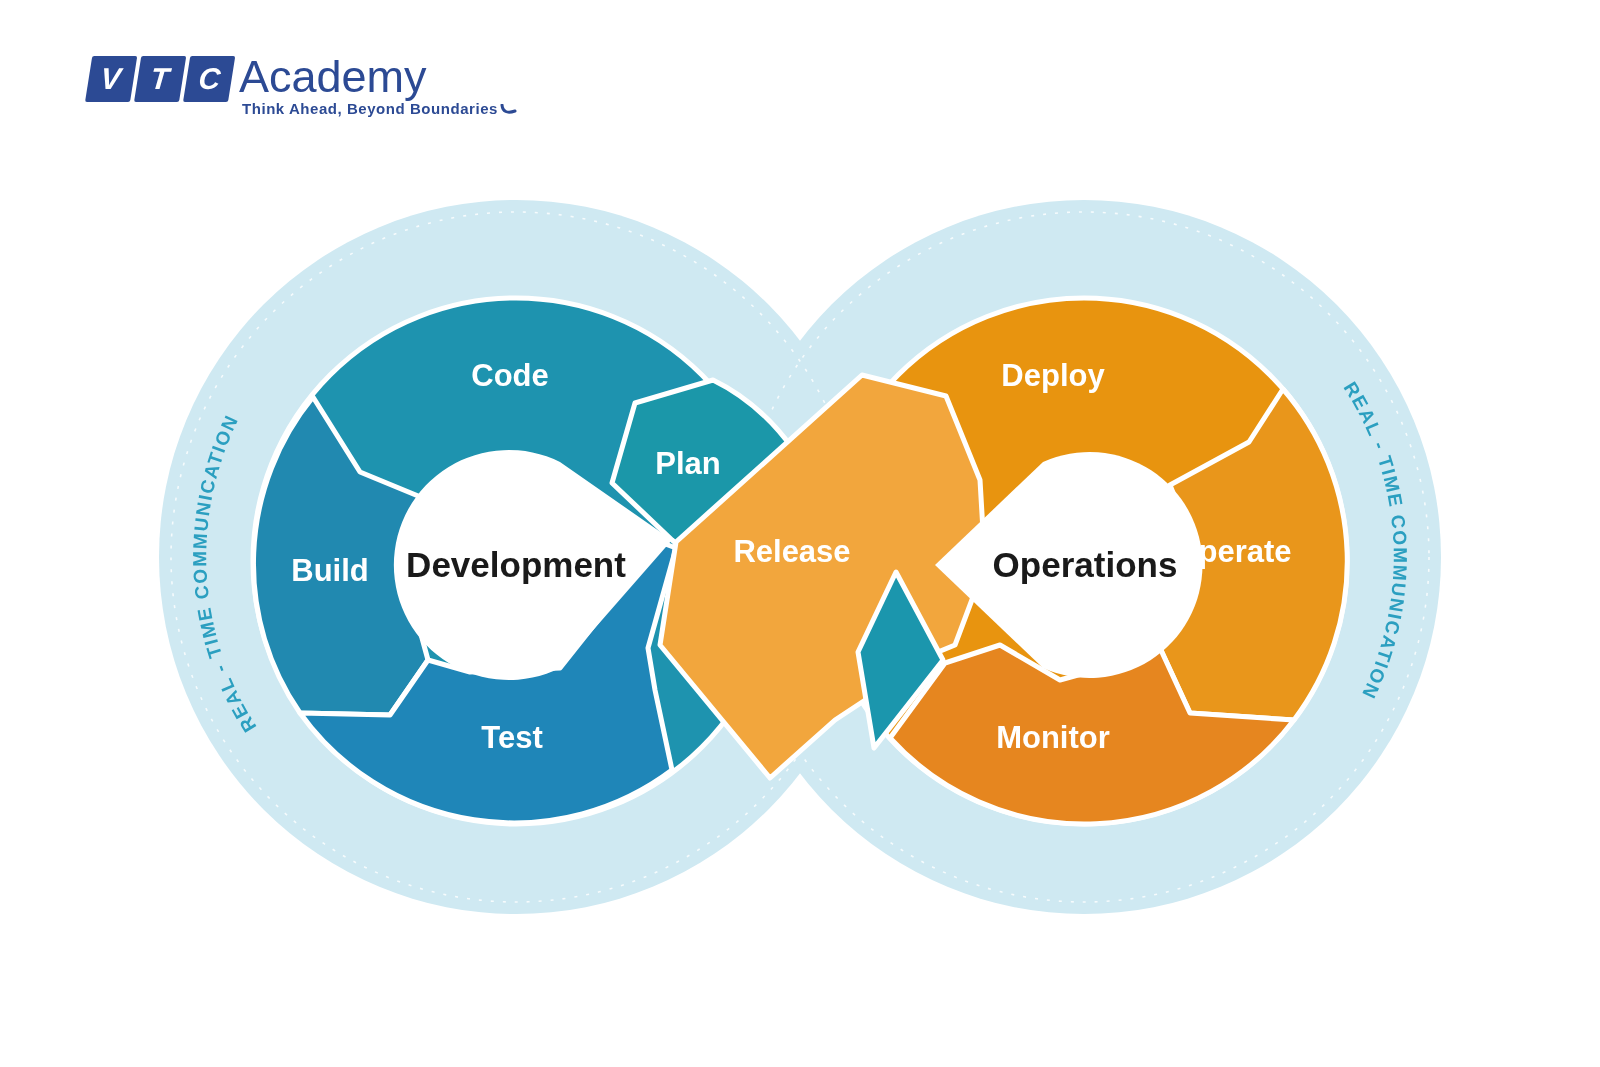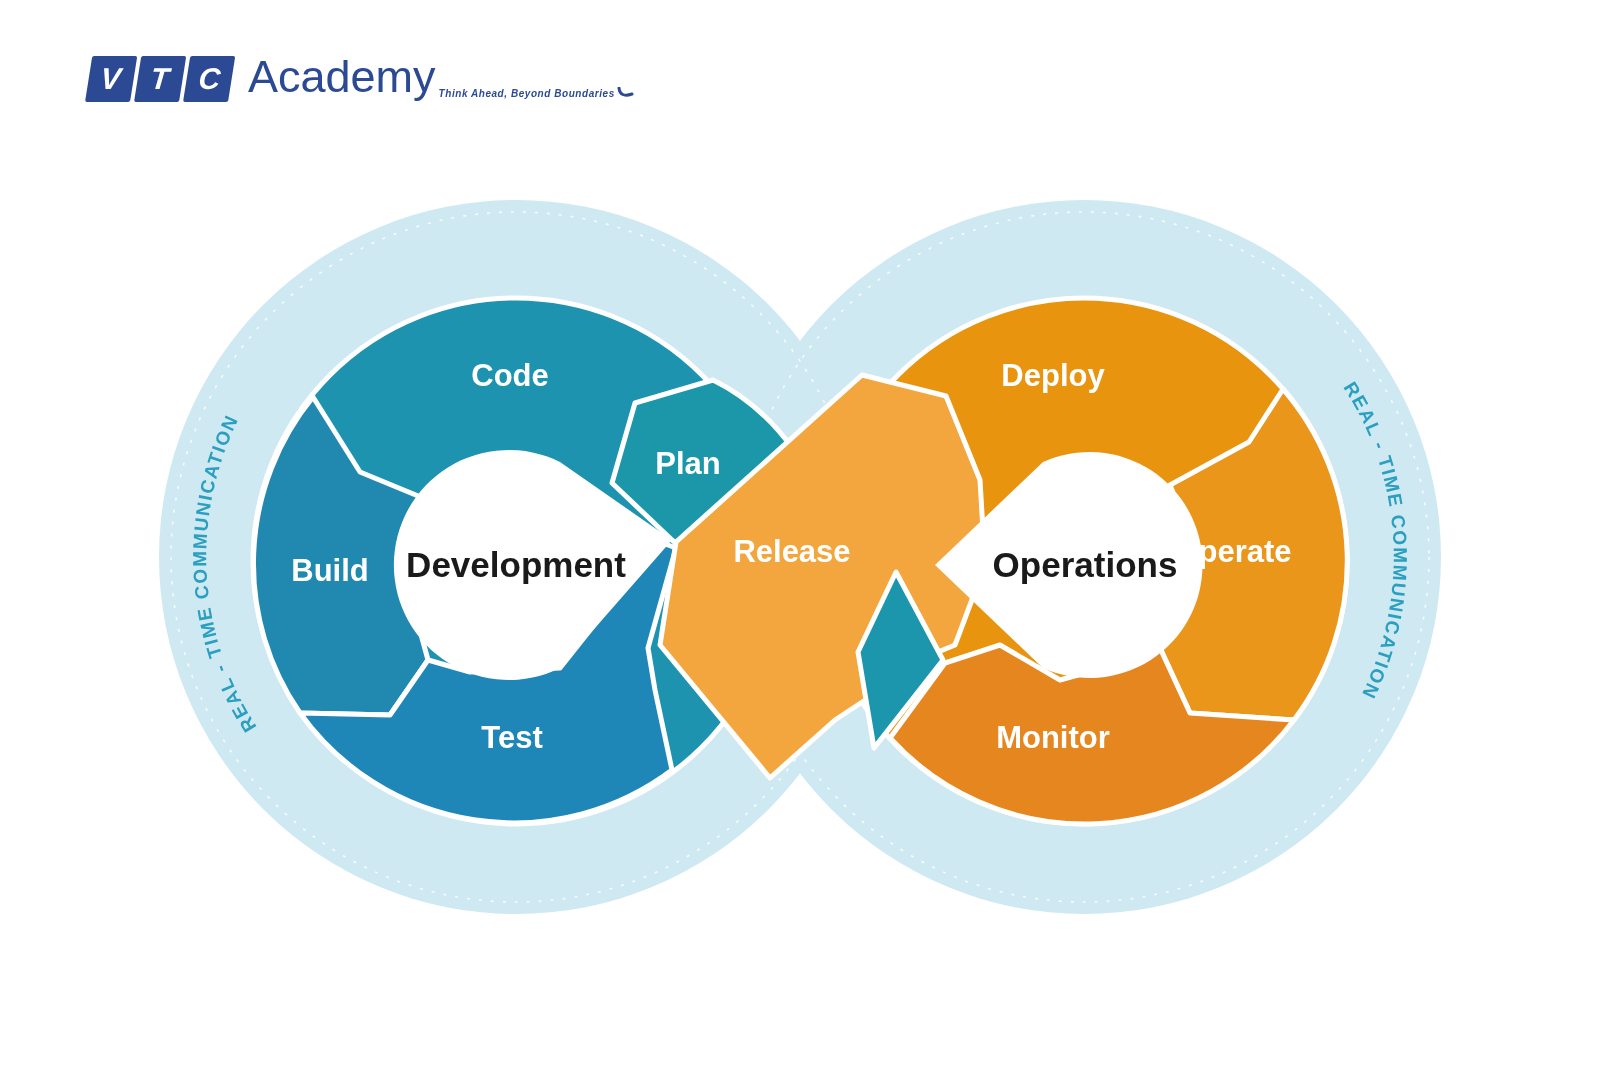--- a/index.html
+++ b/index.html
@@ -5,24 +5,24 @@
   html,body{margin:0;padding:0;background:#ffffff;width:1600px;height:1067px;overflow:hidden;
             font-family:"Liberation Sans", sans-serif;}
   .stage{position:relative;width:1600px;height:1067px;background:#ffffff;}
 
   
   .logo{position:absolute;left:85px;top:56px;display:flex;align-items:flex-start;}
   .logo-boxes{display:flex;gap:4px;transform:skewX(-9deg);transform-origin:bottom left;}
   .logo-box{width:45px;height:46px;background:#2c4a94;display:flex;align-items:center;justify-content:center;
             border-radius:2px;}
   .logo-box span{color:#ffffff;font-weight:bold;font-style:italic;font-size:30px;transform:skewX(4deg);}
-  .logo-word{margin-left:20px;display:flex;flex-direction:row;line-height:1;}
+  .logo-word{margin-left:11px;display:flex;flex-direction:column;line-height:1;}
   .wordmark{color:#2c4a94;font-size:45px;font-weight:400;letter-spacing:0px;margin-top:-2px;}
   .tagline-row{display:flex;align-items:flex-end;margin-top:2px;margin-left:3px;}
-  .tagline{color:#2c4a94;font-size:10px;font-weight:bold;letter-spacing:0.55px;white-space:nowrap;font-style:italic;}
+  .tagline{color:#2c4a94;font-size:15px;font-weight:bold;letter-spacing:0.55px;white-space:nowrap;}
   .swoosh{margin-left:2px;margin-bottom:-2px;}
 
   
   .diagram-svg{position:absolute;left:0;top:0;}
   text{font-family:"Liberation Sans", sans-serif;}
   .seg-label{font-weight:bold;font-size:31px;fill:#ffffff;text-anchor:middle;}
   .center-label{font-weight:bold;font-size:35px;fill:#1a1a1a;text-anchor:middle;}
   .ring-label{font-weight:bold;font-size:19px;letter-spacing:1.6px;fill:#2b9fc0;}
 </style>
 </head>

